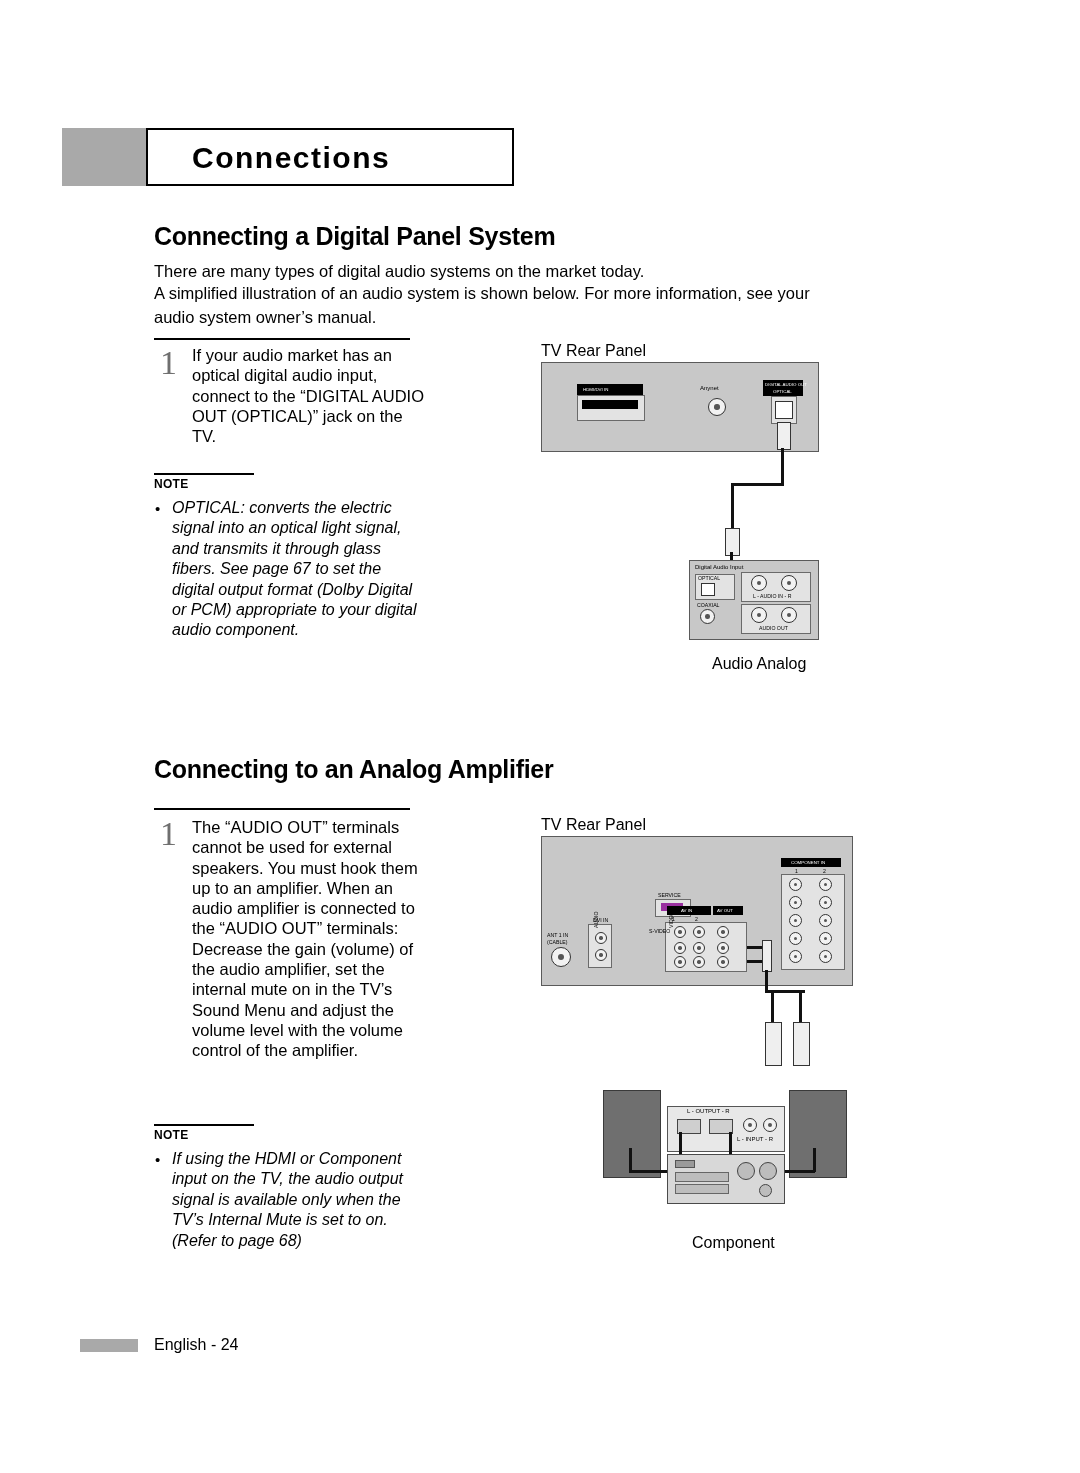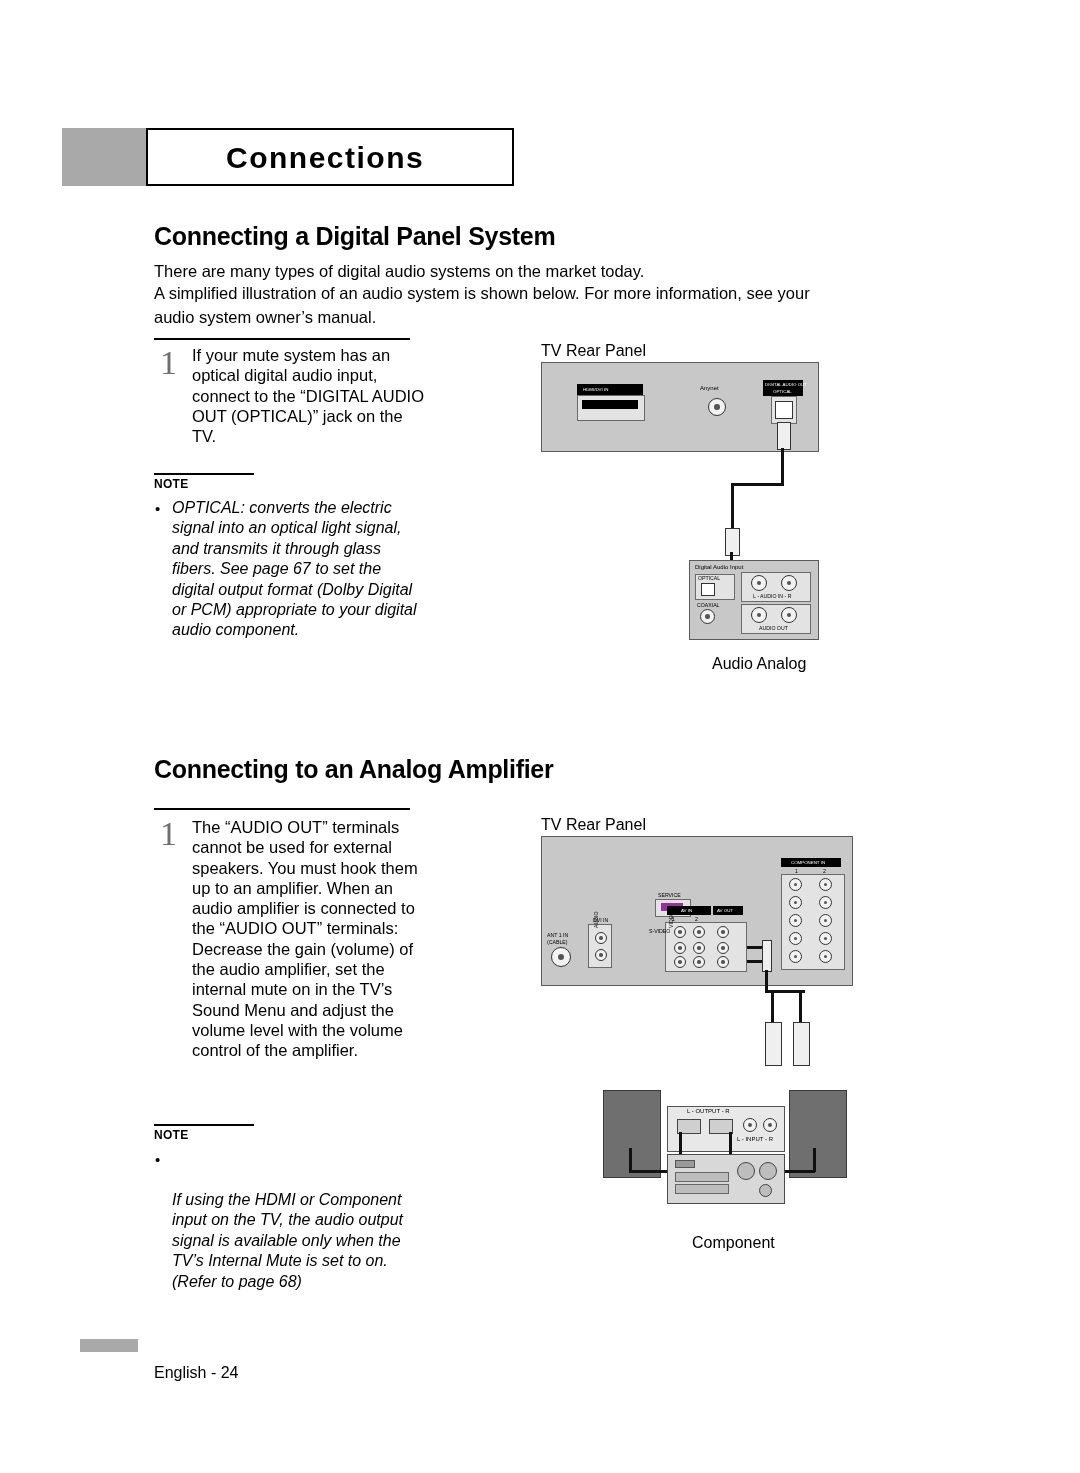--- a/index.html
+++ b/index.html
@@ -42,21 +42,21 @@
     box-sizing: border-box;
     background: #fff;
   }
   #header-title {
     position: absolute;
     left: 0;
     top: 0;
     width: 368px;
     height: 58px;
     line-height: 56px;
-    padding-left: 78px;
+    padding-left: 44px;
     box-sizing: border-box;
     font-size: 30px;
     font-weight: bold;
     letter-spacing: 1.5px;
   }
 
   
   .section-heading {
     position: absolute;
     font-size: 25px;
@@ -126,21 +126,21 @@
   }
 
   #note1-rule { left: 154px; top: 473px; width: 100px; }
   #note1-label{ left: 154px; top: 477px; }
   #note1-bullet { left: 155px; top: 499px; }
   #note1-text { left: 172px; top: 498px; width: 250px; }
 
   #note2-rule { left: 154px; top: 1124px; width: 100px; }
   #note2-label{ left: 154px; top: 1128px; }
   #note2-bullet { left: 155px; top: 1150px; }
-  #note2-text { left: 172px; top: 1149px; width: 252px; margin-top: 41px; }
+  #note2-text { left: 172px; top: 1149px; width: 252px; }
 
   
   .caption {
     position: absolute;
     font-size: 16px;
     color: #000;
     white-space: nowrap;
   }
   #cap-tv-rear-1 { left: 541px; top: 342px; }
   #cap-audio-sys { left: 712px; top: 655px; }
@@ -154,21 +154,20 @@
     top: 1339px;
     width: 58px;
     height: 13px;
     background: #a9a9a9;
   }
   #footer-text {
     position: absolute;
     left: 154px;
     top: 1336px;
     font-size: 16px;
-    margin-top: 28px;
   }
 
   
   #fig1 {
     position: absolute;
     left: 541px;
     top: 362px;
     width: 276px;
     height: 290px;
   }
@@ -256,21 +255,21 @@
     <div id="header-title">Connections</div>
   </div>
 </div>
 
 <div class="section-heading" id="heading-digital">Connecting a Digital Panel System</div>
 <div class="body-para" id="intro-1">There are many types of digital audio systems on the market today.</div>
 <div class="body-para" id="intro-2">A simplified illustration of an audio system is shown below. For more information, see your audio system owner’s manual.</div>
 
 <div class="step-rule" id="step1-rule"></div>
 <div class="step-num" id="step1-num">1</div>
-<div class="step-text" id="step1-text">If your mute system has an optical digital audio input, connect to the “DIGITAL AUDIO OUT (OPTICAL)” jack on the TV.</div>
+<div class="step-text" id="step1-text">If your audio market has an optical digital audio input, connect to the “DIGITAL AUDIO OUT (OPTICAL)” jack on the TV.</div>
 
 <div class="note-rule" id="note1-rule"></div>
 <div class="note-label" id="note1-label">NOTE</div>
 <div class="note-bullet" id="note1-bullet">•</div>
 <div class="note-text" id="note1-text">OPTICAL: converts the electric signal into an optical light signal, and transmits it through glass fibers. See page 67 to set the digital output format (Dolby Digital or PCM) appropriate to your digital audio component.</div>
 
 <div class="caption" id="cap-tv-rear-1">TV Rear Panel</div>
 <div class="caption" id="cap-audio-sys">Audio Analog</div>
 
 <div id="fig1">

